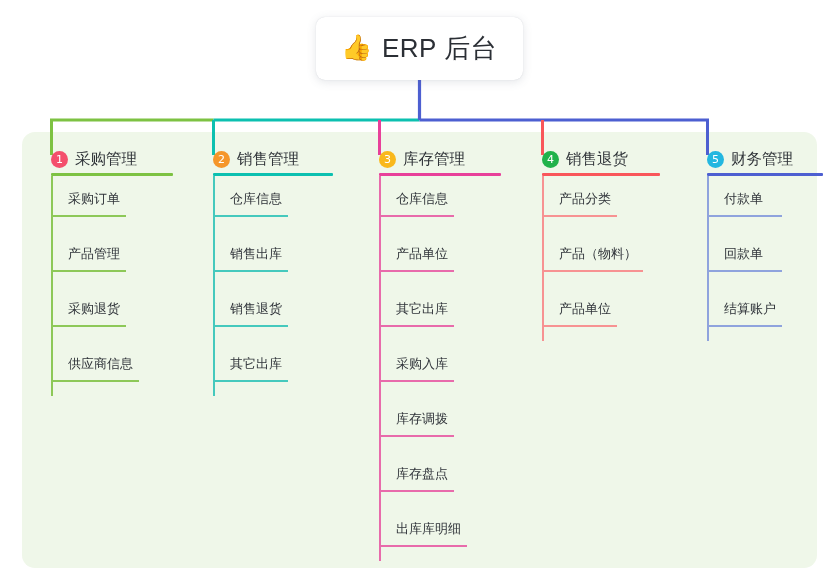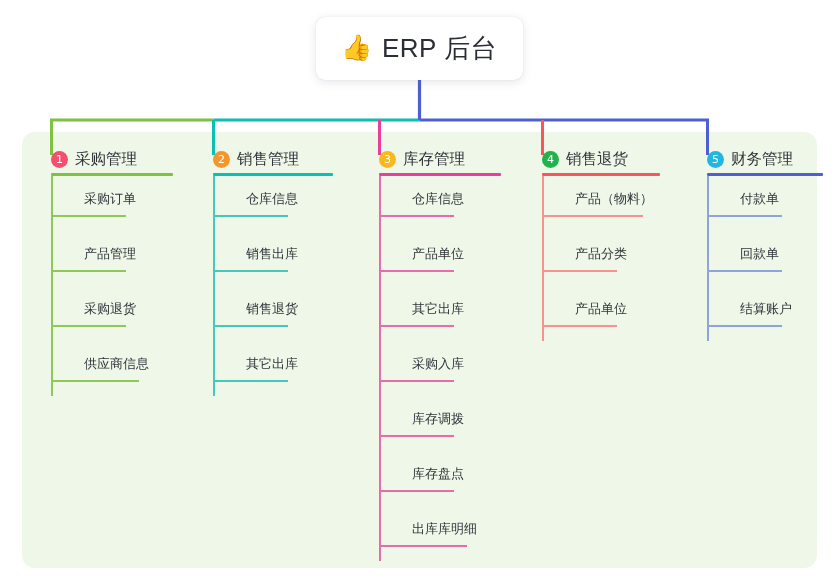--- a/index.html
+++ b/index.html
@@ -80,21 +80,21 @@
     border-radius:1px;
   }
 
   .items{position:relative;}
   .item{
     position:relative;
     height:55px;
   }
   .item-label{
     position:absolute;
-    left:50px;
+    left:34px;
     top:14px;
     font-size:13px;
     color:#30343a;
     white-space:nowrap;
   }
   .item-rule{
     position:absolute;
     left:17px;
     top:39px;
     height:1.6px;
@@ -222,26 +222,26 @@
     </div>
     <div class="column" style="left: 525px;">
       <div class="col-head">
         <span class="badge" style="background: rgb(33, 178, 75);">4</span>
         <span class="col-title">销售退货</span>
         <span class="head-rule" style="width: 118px; background: rgb(249, 86, 90);"></span>
       </div>
       <div class="items">
         <span class="trunk" style="height: 165px; background: rgb(247, 146, 146);"></span>
         <div class="item">
+          <span class="item-label">产品分类</span>
+          <span class="item-rule" style="width: 75px; background: rgb(247, 146, 146);"></span>
+        </div>
+        <div class="item">
           <span class="item-label">产品（物料）</span>
           <span class="item-rule" style="width: 101px; background: rgb(247, 146, 146);"></span>
-        </div>
-        <div class="item">
-          <span class="item-label">产品分类</span>
-          <span class="item-rule" style="width: 75px; background: rgb(247, 146, 146);"></span>
         </div>
         <div class="item">
           <span class="item-label">产品单位</span>
           <span class="item-rule" style="width: 75px; background: rgb(247, 146, 146);"></span>
         </div>
       </div>
     </div>
     <div class="column" style="left: 690px;">
       <div class="col-head">
         <span class="badge" style="background: rgb(35, 183, 224);">5</span>

